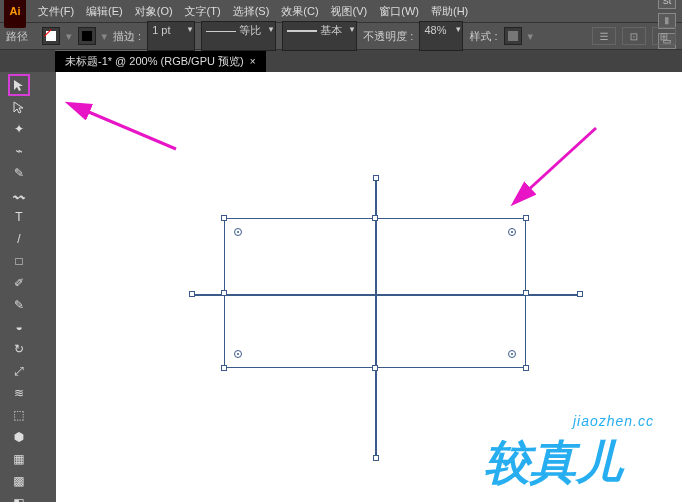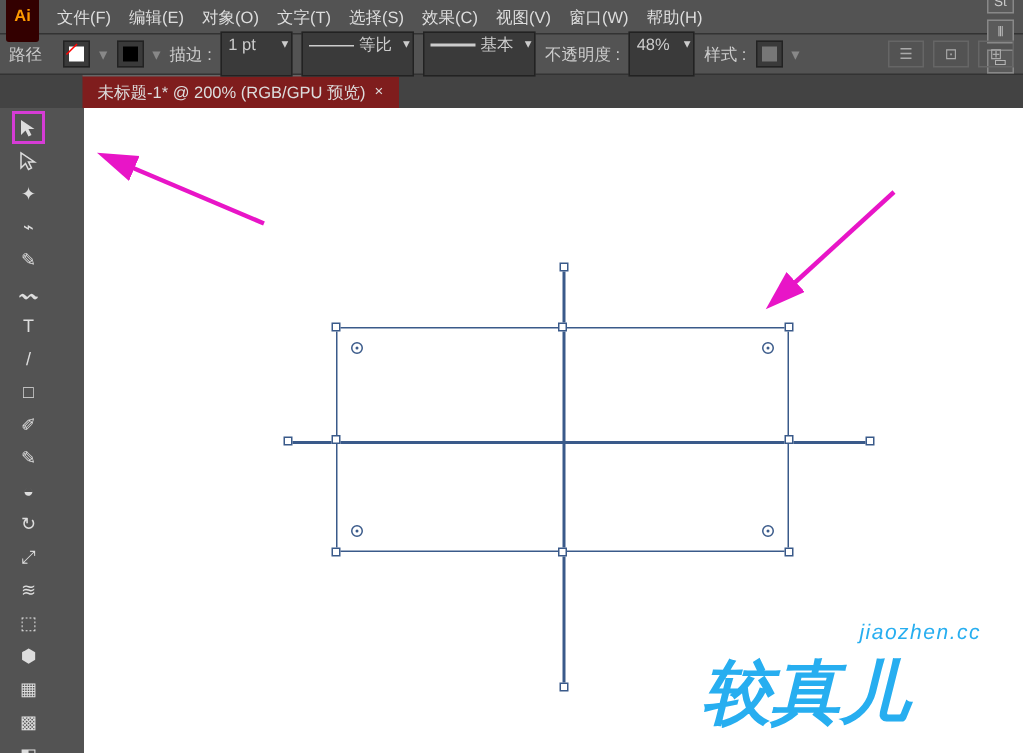--- a/index.html
+++ b/index.html
@@ -19,21 +19,21 @@
 .opt-label-left { width: 30px; }
 .opt-sel { width: 18px; height: 18px; background: #3a3a3a; border: 1px solid #222; display:flex; align-items:center; justify-content:center; }
 .opt-sel .sw { width: 10px; height: 10px; background: #000; }
 .opt-text { white-space: nowrap; }
 .opt-dd { background: #3a3a3a; border: 1px solid #222; color: #ccc; padding: 1px 14px 1px 4px; position: relative; min-width: 48px; height: 30px; line-height:14px; font-size:11px;}
 .opt-dd::after { content: "▾"; position: absolute; right: 2px; top: 0; font-size: 9px; }
 .opt-ico { width: 24px; height: 18px; border:1px solid #666; display:flex;align-items:center;justify-content:center; font-size:10px; color:#aaa;}
 
 
 .tabbar { height: 22px; background: #434343; display: flex; align-items: flex-end; padding-left: 55px; }
-.tab { background: #7f1d1d; color: #ddd; font-size: 11px; padding: 3px 10px; border-top: 1px solid #666; display:flex; align-items:center; gap:6px;}
+.tab { background: #000000; color: #ddd; font-size: 11px; padding: 3px 10px; border-top: 1px solid #666; display:flex; align-items:center; gap:6px;}
 .tab .close { font-size: 10px; }
 
 
 .tools { position: absolute; left: 6px; top: 72px; width: 46px; background: #535353; display: flex; flex-wrap: wrap; padding: 2px; }
 .tool { width: 20px; height: 20px; margin: 1px; display: flex; align-items: center; justify-content: center; color: #ddd; font-size: 12px; cursor: pointer; position: relative; }
 .tool.sel { outline: 2px solid #d63cd6; outline-offset: -1px; }
 .tool svg { width: 14px; height: 14px; }
 
 
 .canvas-wrap { position: absolute; left: 56px; top: 72px; right: 0; bottom: 0; background: #fff; overflow:hidden; }
@@ -45,21 +45,21 @@
 .handle.mid { background: #fff; }
 .live-corner { position: absolute; width: 8px; height: 8px; border: 1.5px solid #3a5a8a; border-radius: 50%; transform: translate(-50%,-50%); }
 .live-corner::after{content:""; position:absolute; inset:2px; border-radius:50%; background:#3a5a8a;}
 .axis-line { position: absolute; background: #3a5a8a; }
 
 
 .arrow { position: absolute; }
 .arrow svg { overflow: visible; }
 
 
-.watermark-logo { position: absolute; right: 24px; bottom: 6px; }
+.watermark-logo { position: absolute; right: 8px; bottom: 6px; }
 .watermark-text { position: absolute; right: 28px; bottom: 73px; color: #27aef0; font-size: 14px; font-style: italic; letter-spacing: 1px; }
 </style>
 </head>
 <body>
 
 <div class="app-frame">
 
   <div class="menubar">
     <div class="ai-logo">Ai</div>
     <div class="menu-item">文件(F)</div>

